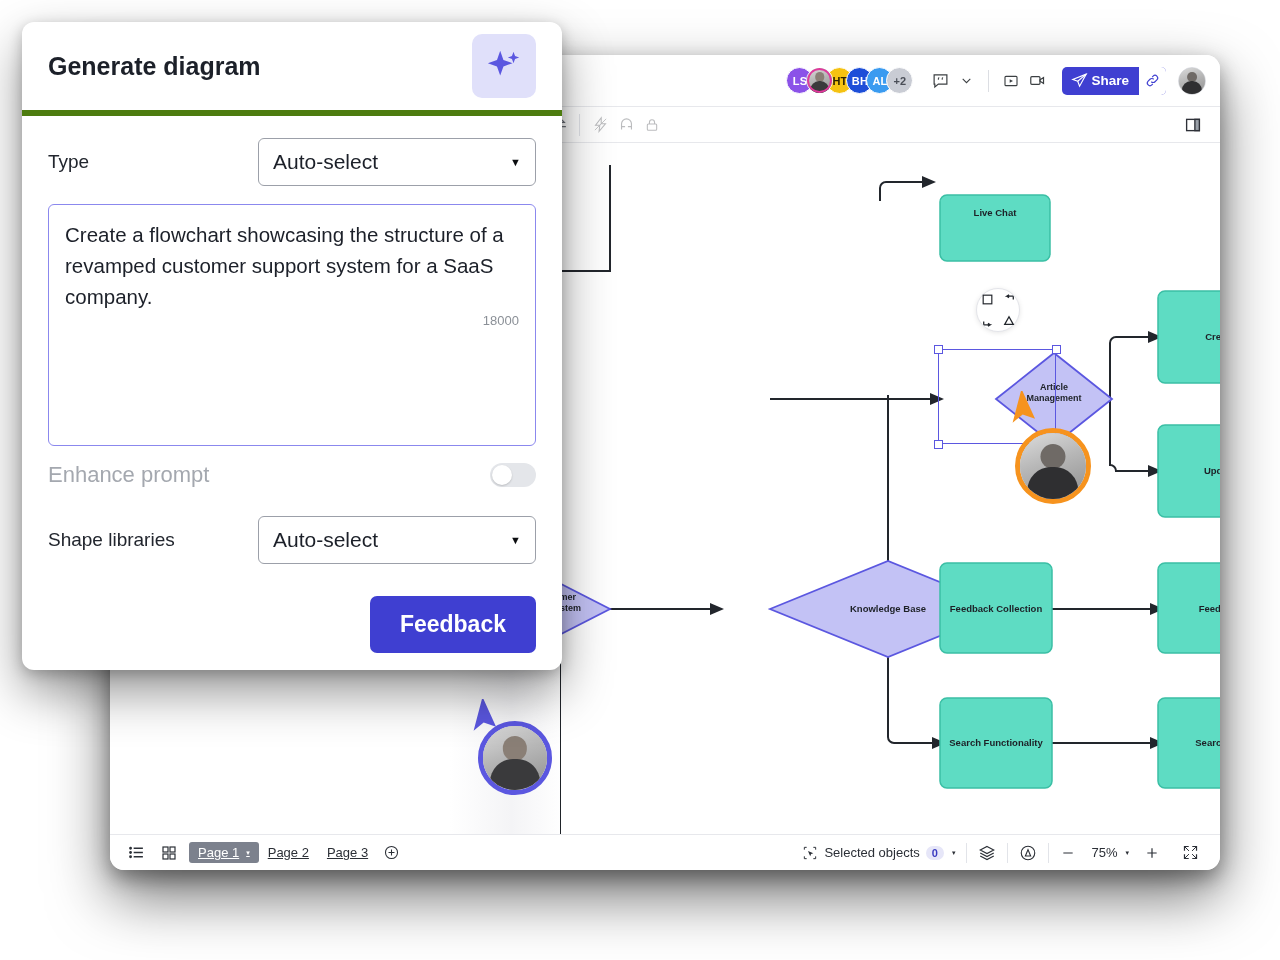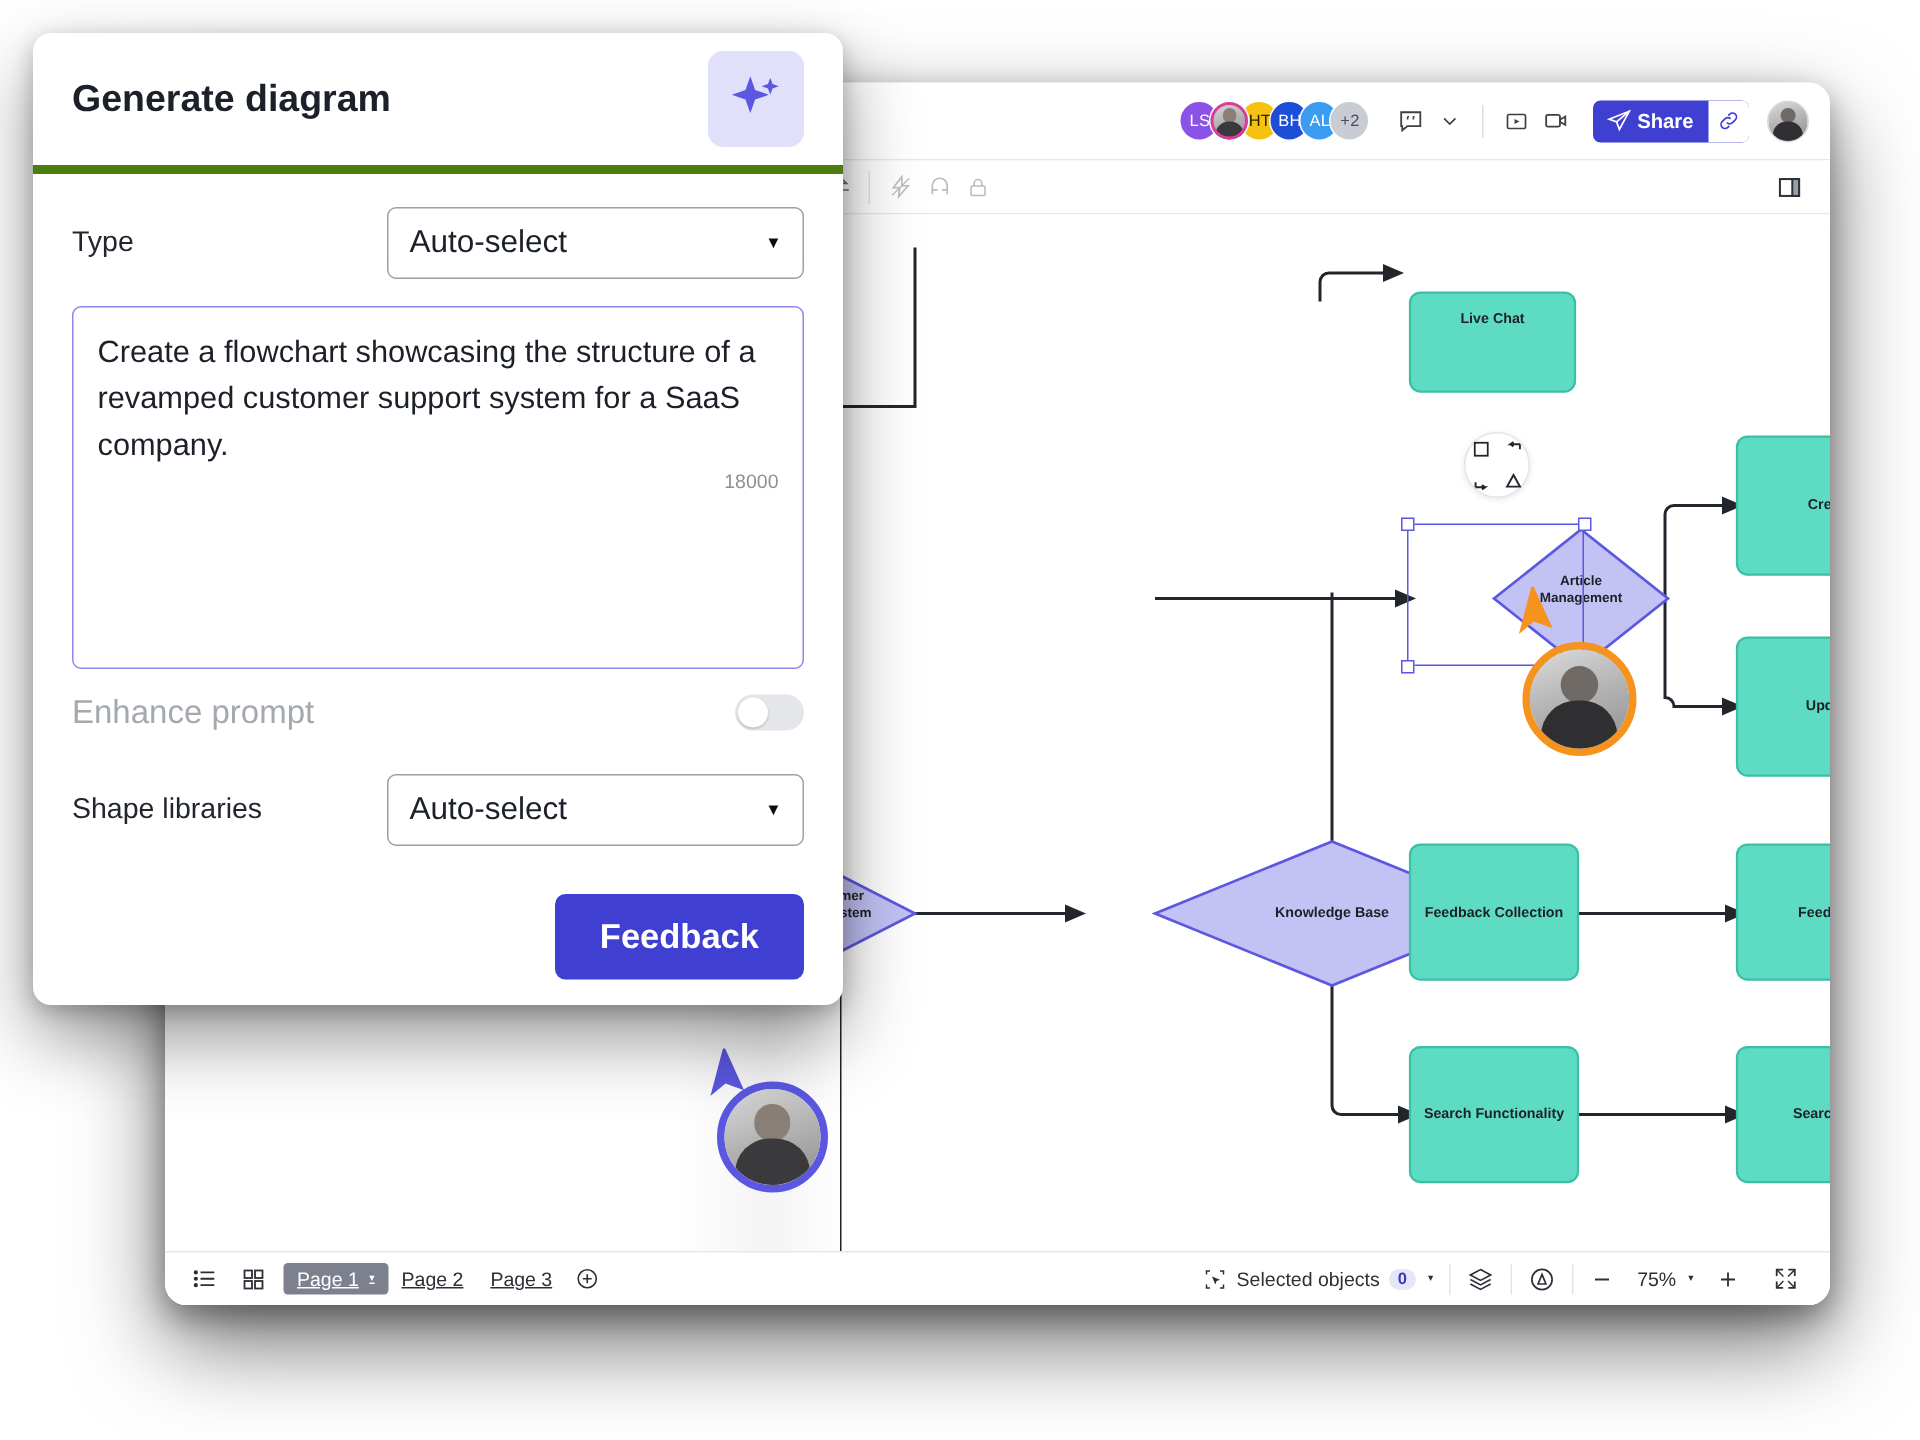--- a/index.html
+++ b/index.html
@@ -27,21 +27,21 @@
   .topbar {
     position: absolute; left: 0; top: 0; width: 100%; height: 52px;
     background: #ffffff; border-bottom: 1px solid #e7e8ec;
     display: flex; align-items: center; justify-content: flex-end;
     padding-right: 14px; gap: 0;
   }
   .avatars { display: flex; align-items: center; margin-right: 14px; }
   .av {
     width: 27px; height: 27px; border-radius: 50%;
     display: flex; align-items: center; justify-content: center;
-    font-size: 11px; font-weight: 400; color: #fff;
+    font-size: 11px; font-weight: 700; color: #fff;
     margin-left: -7px; border: 1.5px solid #fff;
     letter-spacing: .2px;
   }
   .av:first-child { margin-left: 0; }
   .av.photo { overflow: hidden; padding: 0; position: relative; }
   .av.photo .ring { position:absolute; inset:0; border-radius:50%; border:2px solid #e0399c; }
   .av.more { background: #c9ccd4; color: #4a4e57; }
 
   .tb-icon {
     width: 26px; height: 26px; display: flex; align-items: center;

